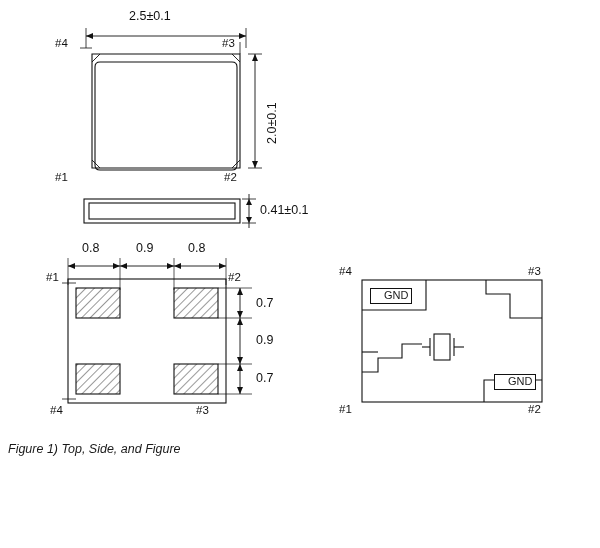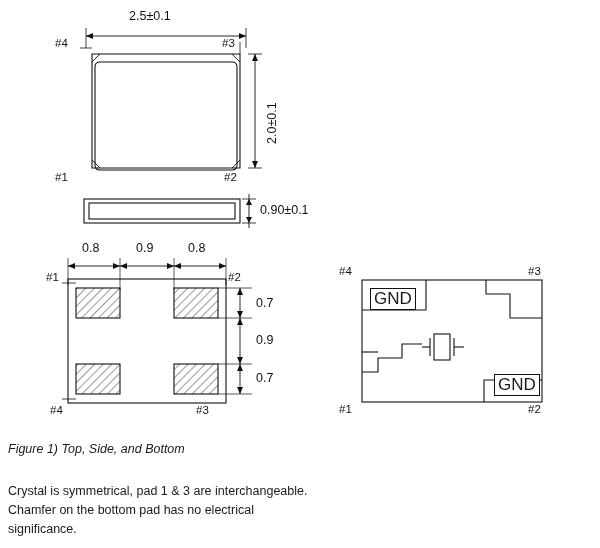--- a/index.html
+++ b/index.html
@@ -55,22 +55,22 @@
     left: 8px;
     top: 482px;
     font-size: 12.5px;
     line-height: 19px;
     white-space: pre-line;
   }
   .gndbox {
     position: absolute;
     border: 1px solid #111;
     background: #fff;
-    font-size: 17px;
-    padding: 1px 3px 2px 3px;
+    font-size: 11px;
+    padding: 1px 3px 2px 13px;
     line-height: 1;
   }
   svg { display: block; }
 </style>
 </head>
 <body>
 
 <div id="stage">
 
   <svg width="600" height="440" viewBox="0 0 600 440" style="position:absolute;left:0;top:0;">
@@ -174,21 +174,21 @@
     </g>
   </svg>
 
   <div class="lbl dim" style="left:129px; top:10px;">2.5±0.1</div>
   <div class="lbl dim vert" style="left:266px; top:144px;">2.0±0.1</div>
   <div class="lbl pin" style="left:55px; top:38px;">#4</div>
   <div class="lbl pin" style="left:222px; top:38px;">#3</div>
   <div class="lbl pin" style="left:55px; top:172px;">#1</div>
   <div class="lbl pin" style="left:224px; top:172px;">#2</div>
 
-  <div class="lbl dim" style="left:260px; top:204px;">0.90±0.1</div>
+  <div class="lbl dim" style="left:260px; top:204px;">0.41±0.1</div>
 
   <div class="lbl dim" style="left:82px; top:242px;">0.8</div>
   <div class="lbl dim" style="left:136px; top:242px;text-align:right;">0.9</div>
   <div class="lbl dim" style="left:188px; top:242px;">0.8</div>
 
   <div class="lbl dim" style="left:256px; top:297px;">0.7</div>
   <div class="lbl dim" style="left:256px; top:334px;">0.9</div>
   <div class="lbl dim" style="left:256px; top:372px;">0.7</div>
 
   <div class="lbl pin" style="left:46px; top:272px;">#1</div>
@@ -198,20 +198,17 @@
 
   <div class="lbl pin" style="left:339px; top:266px;">#4</div>
   <div class="lbl pin" style="left:528px; top:266px;">#3</div>
   <div class="lbl pin" style="left:339px; top:404px;">#1</div>
   <div class="lbl pin" style="left:528px; top:404px;">#2</div>
 
   <div class="gndbox" style="left:370px; top:288px;">GND</div>
   <div class="gndbox" style="left:494px; top:374px;">GND</div>
 
   <div class="caption">
-    <b>Figure 1)</b><span> Top, Side, and Bottom</span>
+    <b>Figure 1)</b><span> Top, Side, and Figure</span>
   </div>
 
-  <div class="note">Crystal is symmetrical, pad 1 &amp; 3 are interchangeable.
-Chamfer on the bottom pad has no electrical
-significance.</div>
 
 </div>
 
 </body></html>

